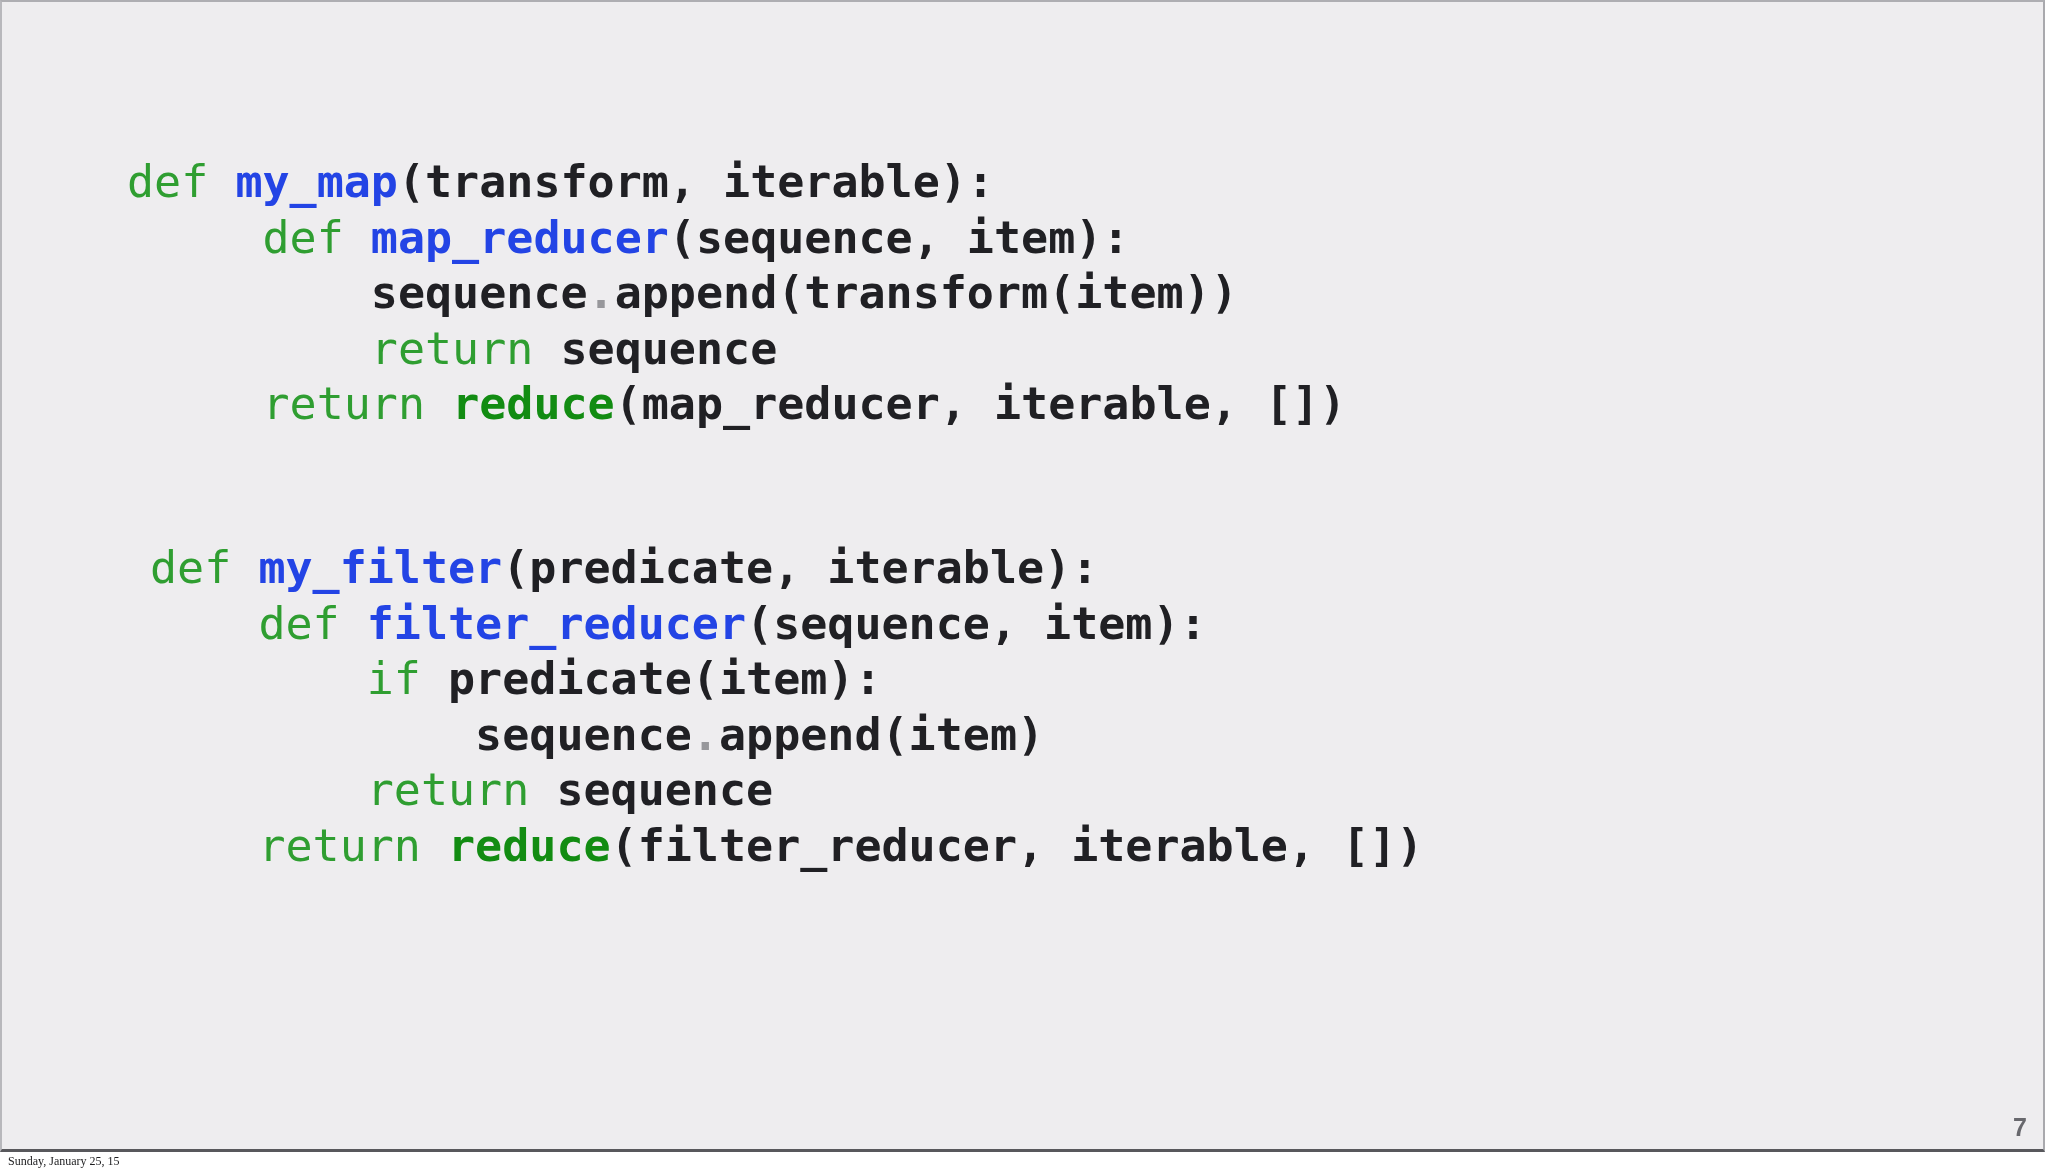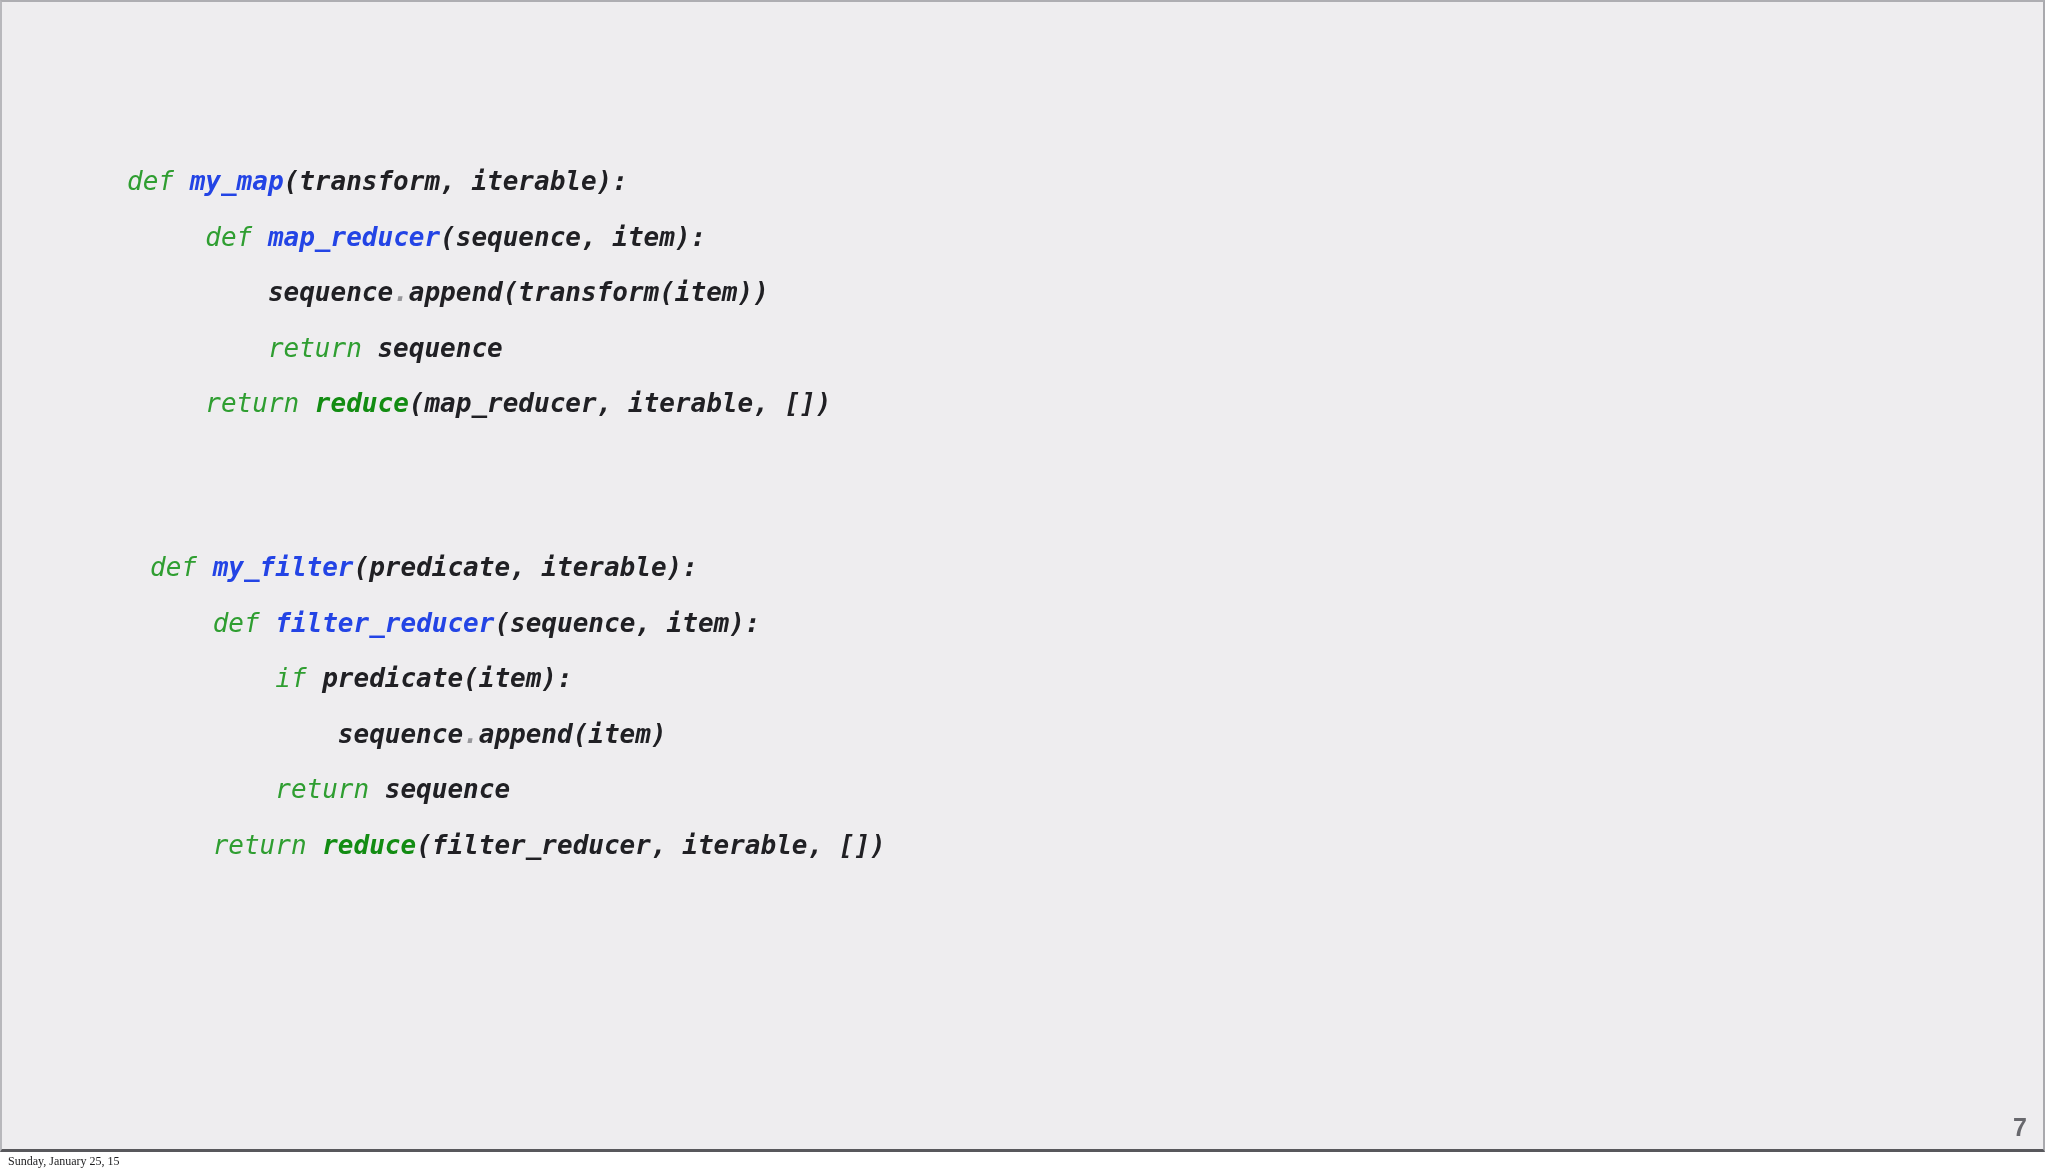--- a/index.html
+++ b/index.html
@@ -27,26 +27,25 @@
     background: var(--slide_background, #eeedef);
     border-top: 2px solid #aeaeb2;
     border-left: 2px solid #b8b8bc;
     border-right: 2px solid #a9a9ad;
     border-bottom: 3px solid #58585c;
   }
   
   .code-block {
     position: absolute;
     font-family: "DejaVu Sans Mono", monospace;
-    font-size: 26px;
+    font-size: 45px;
     line-height: 55.5px;
     white-space: pre;
     font-weight: 700;
     color: var(--code_black, #202024);
-    font-style: italic;
   }
   .code-line { white-space: pre; }
   .tok-kw  { color: var(--keyword_green, #2f9e31); font-weight: 400; }
   .tok-fn  { color: var(--function_blue, #2344e5); font-weight: 700; }
   .tok-bi  { color: var(--builtin_green, #128c12); font-weight: 700; }
   .tok-pl  { color: var(--code_black, #202024);   font-weight: 700; }
   .tok-dot { color: var(--dot_gray, #97979b);     font-weight: 700; }
   
   .page-number {
     position: absolute;

